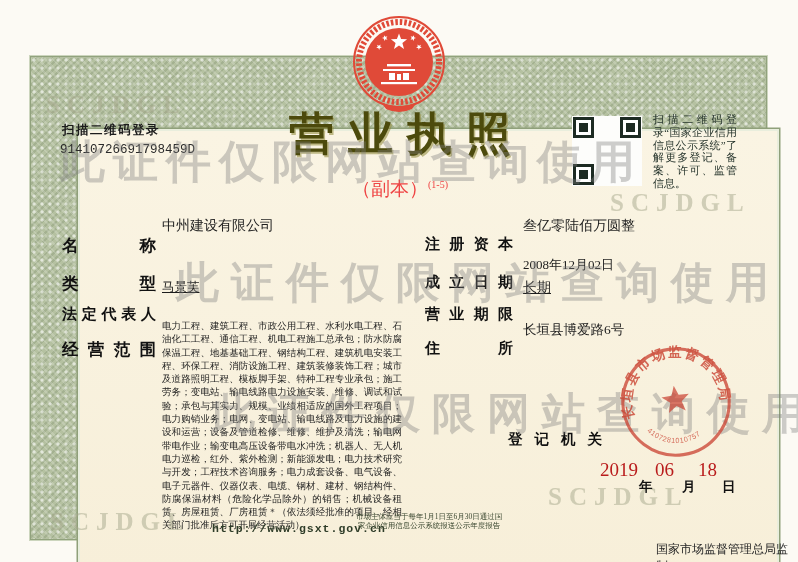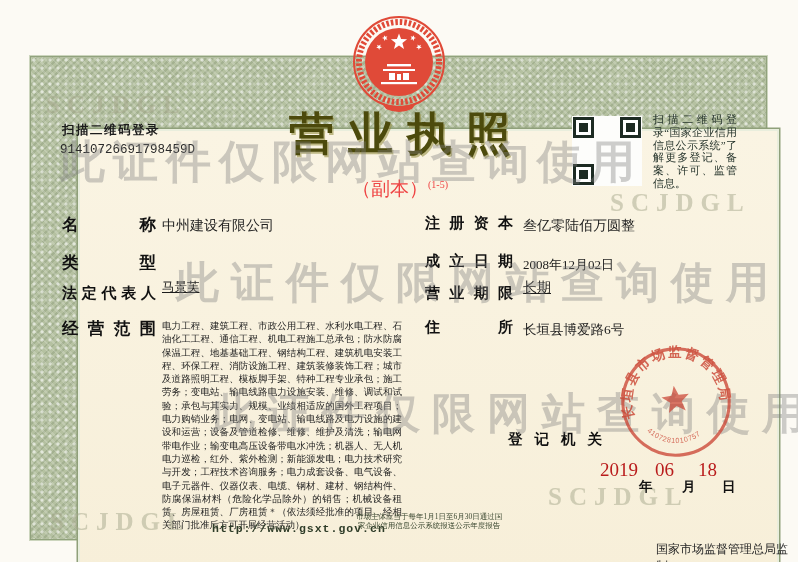--- a/index.html
+++ b/index.html
@@ -41,21 +41,21 @@
       repeating-linear-gradient(90deg, rgba(29,43,35,.9) 0 3px, transparent 3px 7px, rgba(29,43,35,.9) 7px 9px, transparent 9px 13px);
     background-blend-mode:screen;}
   .qr .fp{position:absolute;width:15px;height:15px;border:3px solid #1d2b23;background:#fff;}
   .qr .fp::after{content:"";position:absolute;inset:3px;background:#1d2b23;}
   .qr .tl{left:1px;top:1px;} .qr .tr{right:1px;top:1px;} .qr .bl{left:1px;bottom:1px;}
   .qr-note{position:absolute;left:653px;top:113px;width:84px;font-size:11px;line-height:12.8px;
     color:#25332b;text-align:justify;z-index:10;}
 
   
   .flabel{position:absolute;font-family:"Liberation Sans",sans-serif;font-weight:bold;color:#111;
-    text-align:justify;text-align-last:justify;z-index:10;}
+    text-align:justify;text-align-last:justify;z-index:10;margin-top:21px;}
   .fvalue{position:absolute;color:#1d1d1d;z-index:10;white-space:nowrap;}
   .ll{left:62px;width:94px;font-size:16.5px;}
   .rl{left:425px;width:88px;font-size:15px;}
   .lv{left:162px;}
   .rv{left:523px;}
   .y0{top:214px;} .y1{top:252px;} .y2{top:284px;} .y3{top:318px;}
   .vy0{top:217px;} .vy1{top:256px;} .vy2{top:279px;text-decoration:underline;} .vy3{top:321px;}
   .scope-value{position:absolute;left:162px;top:320px;width:240px;font-size:9.5px;line-height:13.3px;
     text-align:justify;color:#222;z-index:10;white-space:normal;}
 

